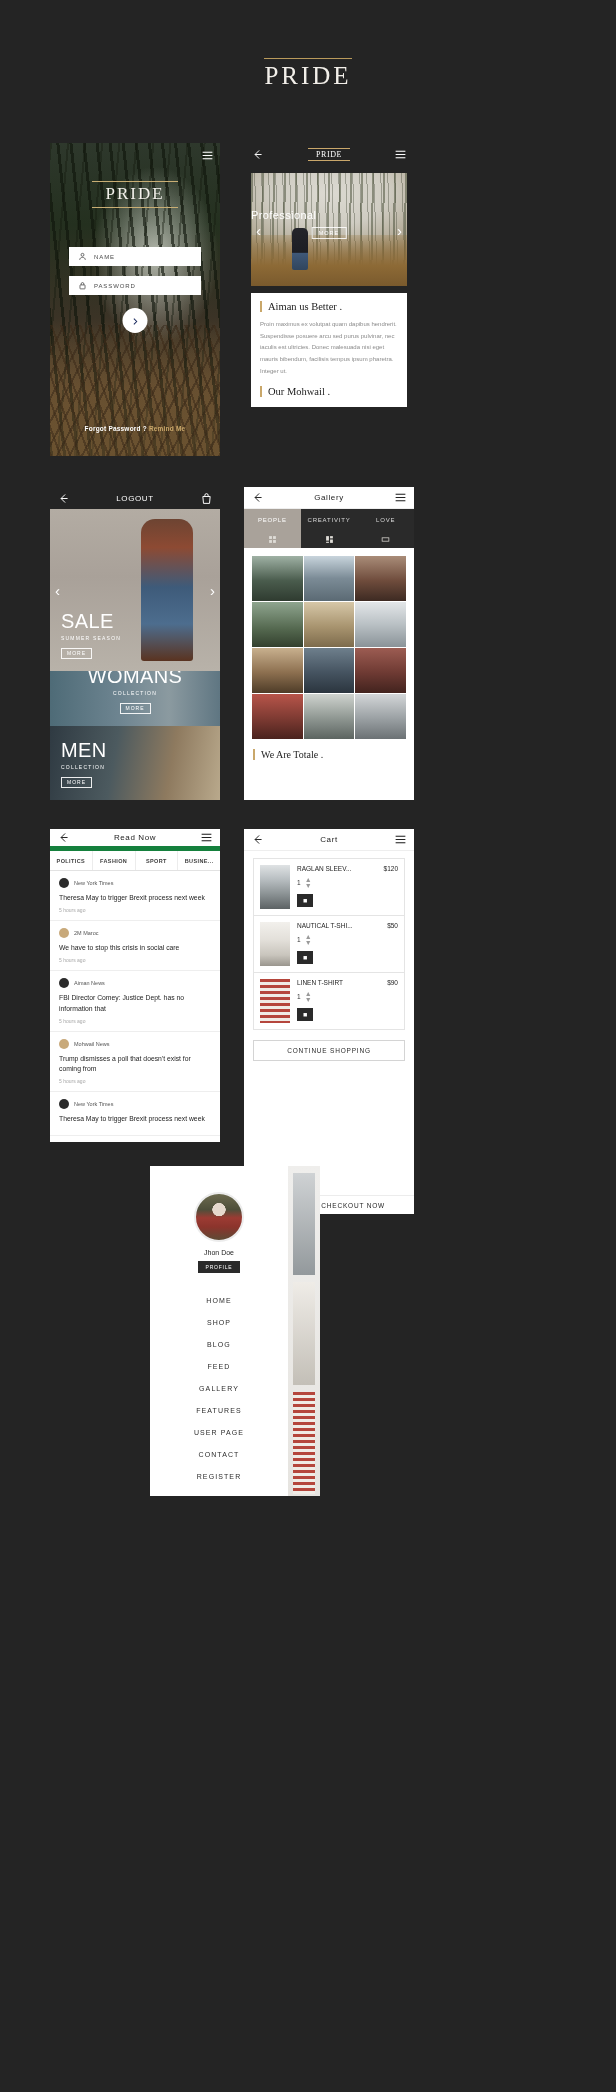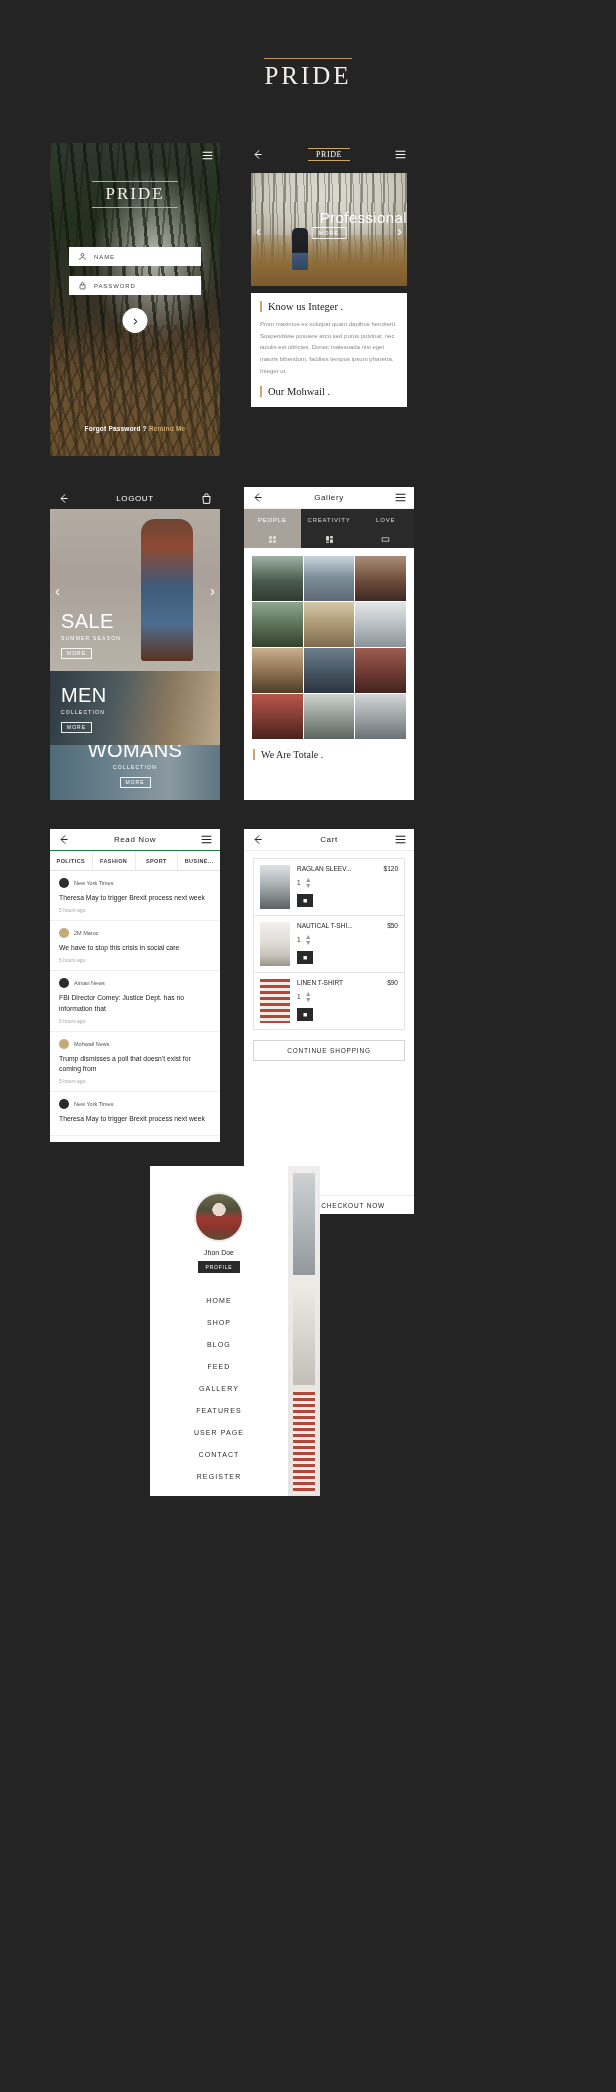--- a/index.html
+++ b/index.html
@@ -101,22 +101,22 @@
   #s2 .hero .ground {
     position:absolute; left:0; right:0; bottom:0; height:45%;
     background:linear-gradient(180deg, rgba(150,116,60,.25) 0%, #8d6a36 60%, #7a5a2d 100%);
   }
   #s2 .hero .man {
     position:absolute; left:26%; bottom:14%; width:16px; height:42px;
     background:linear-gradient(180deg,#23242a 0%,#1d1e24 58%,#3f5878 60%,#31455d 100%);
     border-radius:5px 5px 2px 2px;
   }
   .hero-title {
-    position:absolute; left:0; right:0; top:36px; text-align:right;
-    font-size:15px; color:#fff; letter-spacing:.4px;
+    position:absolute; left:0; right:0; top:36px; text-align:left;
+    font-size:11px; color:#fff; letter-spacing:.4px;
   }
   .more-btn {
     position:absolute; left:50%; transform:translateX(-50%); top:54px;
     border:1px solid rgba(255,255,255,.85); color:#fff;
     font-size:5.5px; letter-spacing:1px; padding:2px 6px;
   }
   .car-arrow {
     position:absolute; top:50%; transform:translateY(-50%);
     color:#fff; font-size:15px; font-weight:300; line-height:1;
   }
@@ -345,21 +345,21 @@
     <div class="trees"></div>
     <div class="ground"></div>
     <div class="man"></div>
     <div class="car-arrow l">‹</div>
     <div class="car-arrow r">›</div>
     <div class="hero-title">Professional</div>
     <div class="more-btn">MORE</div>
   </div>
 
   <div class="white-card">
-    <div class="sec-h">Know us Integer .</div>
+    <div class="sec-h">Aiman us Better .</div>
     <div class="sec-p">Proin maximus ex volutpat quam dapibus hendrerit. Suspendisse posuere arcu sed purus pulvinar, nec iaculis est ultricies. Donec malesuada nisi eget mauris bibendum, facilisis tempus ipsum pharetra. Integer ut.</div>
     <div class="sec-h" style="margin-top:9px;margin-bottom:0;">Our Mohwail .</div>
   </div>
 </div>
 
 <div class="phone" id="s3">
   <div class="topbar">
     <span class="icn">
       <svg viewBox="0 0 16 16" fill="none" stroke="#fff" stroke-width="1.2">
         <path d="M10 3L5 8l5 5"></path>
@@ -379,31 +379,31 @@
     <div class="model"></div>
     <div class="car-arrow l">‹</div>
     <div class="car-arrow r">›</div>
     <div class="cap">
       <div class="ttl">SALE</div>
       <div class="sub">SUMMER SEASON</div>
       <div class="mb">MORE</div>
     </div>
   </div>
 
+  <div class="shop-slide" id="womans">
+    <div class="cap">
+      <div class="ttl">WOMANS</div>
+      <div class="sub">COLLECTION</div>
+      <div class="mb">MORE</div>
+    </div>
+  </div>
+
   <div class="shop-slide" id="men">
     <div class="cap">
       <div class="ttl">MEN</div>
-      <div class="sub">COLLECTION</div>
-      <div class="mb">MORE</div>
-    </div>
-  </div>
-
-  <div class="shop-slide" id="womans">
-    <div class="cap">
-      <div class="ttl">WOMANS</div>
       <div class="sub">COLLECTION</div>
       <div class="mb">MORE</div>
     </div>
   </div>
 </div>
 
 <div class="phone" id="s4">
   <div class="topbar light" style="border-bottom:1px solid #eee;">
     <span class="icn">
       <svg viewBox="0 0 16 16" fill="none" stroke="#222" stroke-width="1.2">
@@ -465,21 +465,21 @@
     <div class="g-cell" style="background:linear-gradient(180deg,#9c5c52,#6e3a33 55%,#42231e)"></div>
     <div class="g-cell" style="background:linear-gradient(180deg,#b8554a,#7d3a32 55%,#4a221d)"></div>
     <div class="g-cell" style="background:linear-gradient(180deg,#cfd3cf,#8e9691 55%,#5c6460)"></div>
     <div class="g-cell" style="background:linear-gradient(180deg,#d3d6d8,#9aa0a3 55%,#6b7174)"></div>
   </div>
 
   <div class="social">We Are Totale .</div>
 </div>
 
 <div class="phone" id="s5">
-  <div class="topbar light" style="border-bottom:1px solid #15803d;">
+  <div class="topbar light" style="border-bottom:5px solid #15803d;">
     <span class="icn">
       <svg viewBox="0 0 16 16" fill="none" stroke="#222" stroke-width="1.2">
         <path d="M10 3L5 8l5 5"></path>
           <line x1="5" y1="8" x2="13" y2="8"></line>
       </svg>
     </span>
     <span class="tb-title">Read Now</span>
     <span class="icn">
       <svg viewBox="0 0 16 16">
           <g stroke="#222" stroke-width="1.3">

